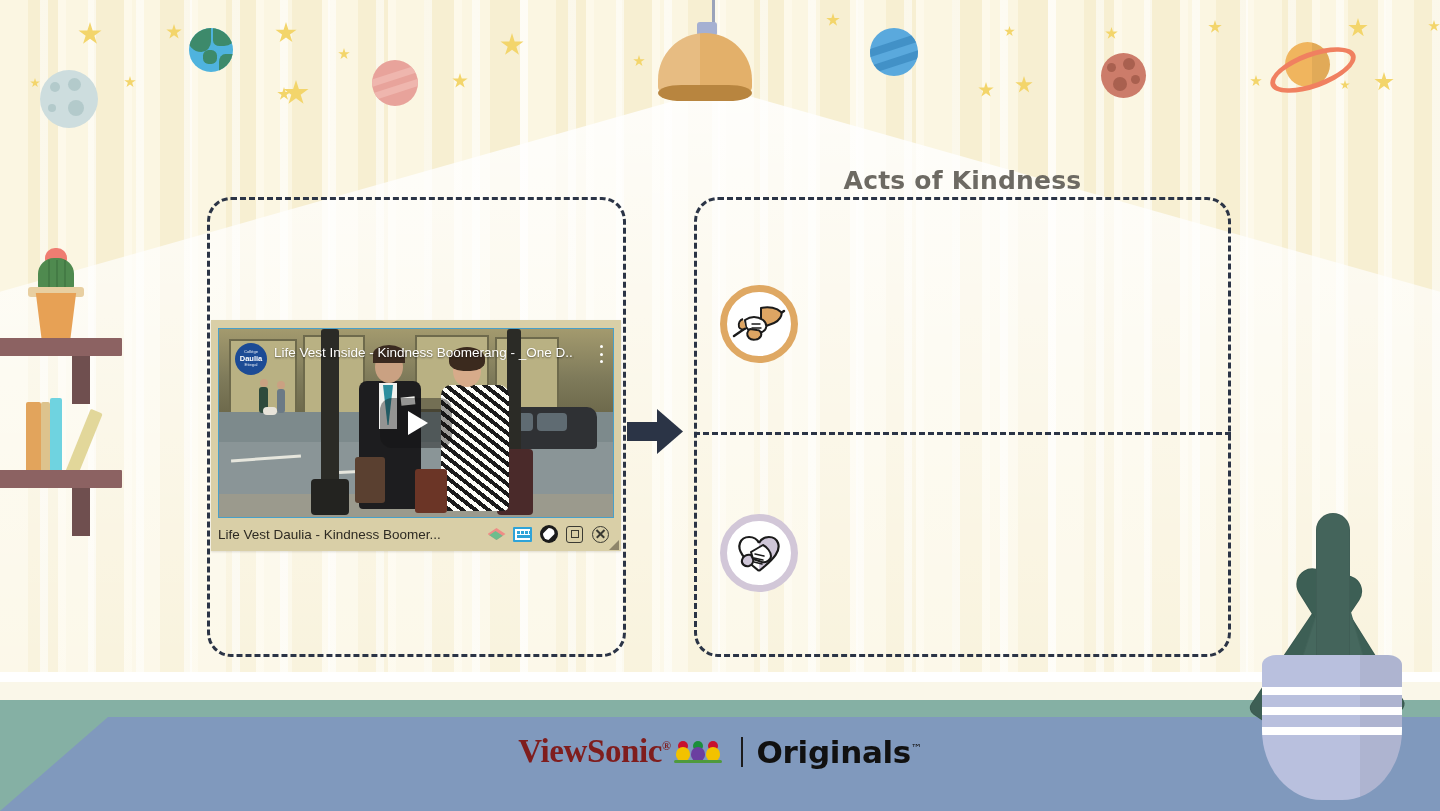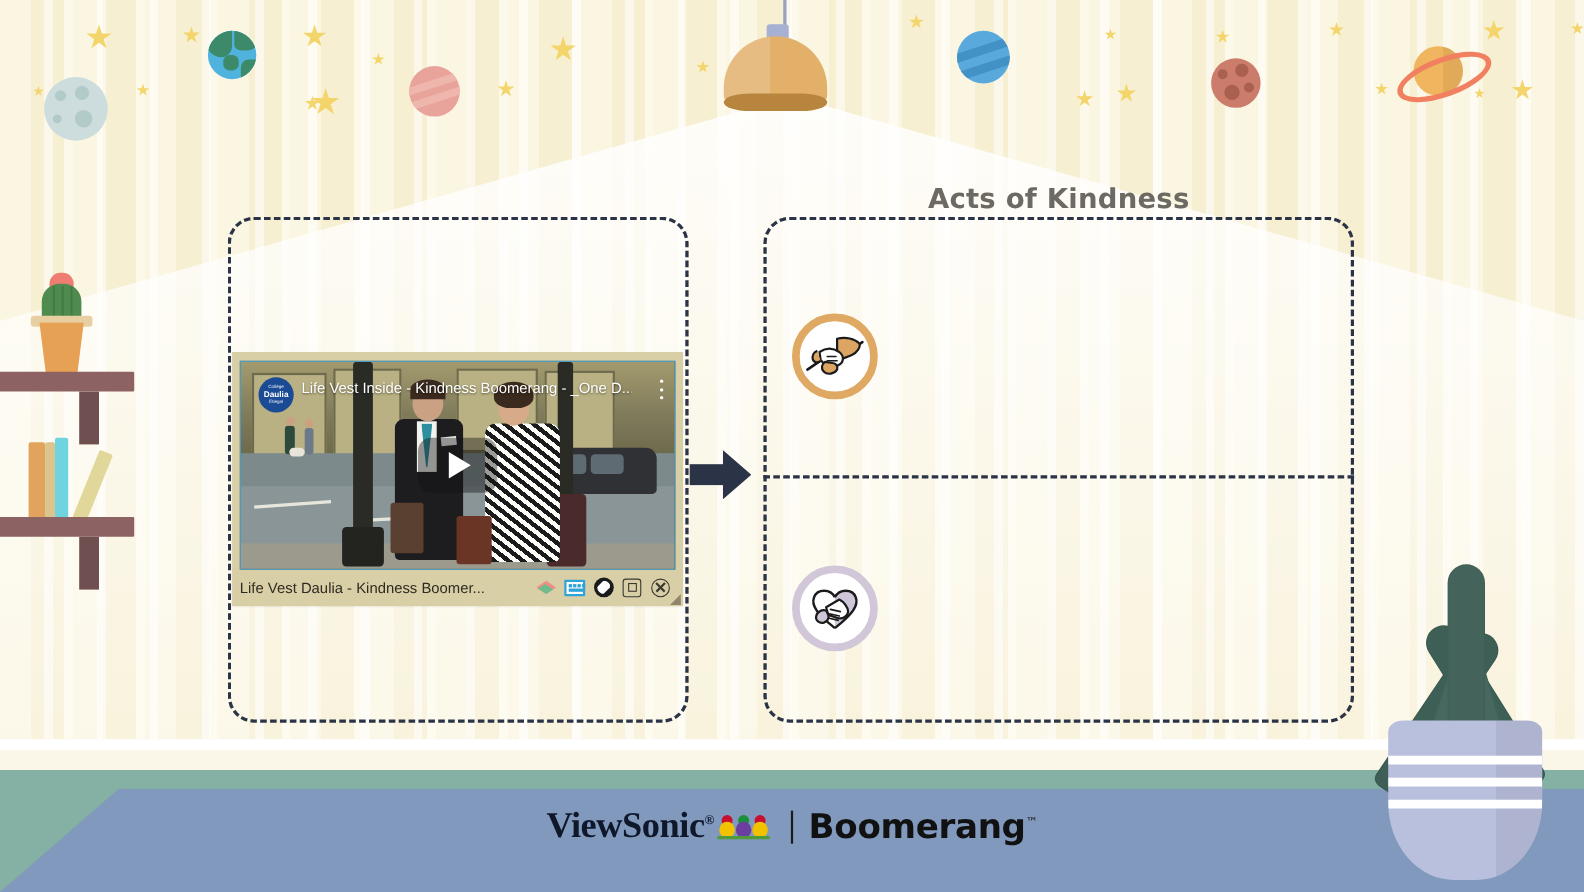--- a/index.html
+++ b/index.html
@@ -462,21 +462,21 @@
   .footer-logo {
     position: absolute;
     left: 0; top: 733px;
     width: 1440px;
     display: flex; align-items: center; justify-content: center; gap: 0;
   }
   .vs-word {
     font-family: "Liberation Serif", serif;
     font-weight: bold;
     font-size: 33px;
-    color: #0f172a;
+    color: #7f1d1d;
     letter-spacing: -0.4px;
   }
   .vs-reg { font-size: 12px; vertical-align: super; }
   .vs-birds { display: flex; align-items: flex-end; gap: 1px; margin: 0 7px 0 5px; position: relative; }
   .bird { width: 14px; height: 22px; position: relative; }
   .bird .body { position: absolute; bottom: 2px; left: 0; width: 14px; height: 14px; border-radius: 7px 7px 6px 6px; }
   .bird .head { position: absolute; top: 0; left: 2px; width: 10px; height: 10px; border-radius: 50%; }
   .bird .grass { position:absolute; bottom:0; left:-2px; width:18px; height:3px; background:#4f9a3d; border-radius:2px; }
   .vs-sep { width: 2px; height: 30px; background: #1b1b1b; margin: 0 14px; }
   .vs-orig {
@@ -747,16 +747,16 @@
         <span class="body" style="background:#6b3fa0;"></span>
         <span class="grass"></span>
       </span>
       <span class="bird">
         <span class="head" style="background:#c8102e;"></span>
         <span class="body" style="background:#f2c200;"></span>
         <span class="grass"></span>
       </span>
     </span>
     <span class="vs-sep"></span>
-    <span class="vs-orig"><span>Boomerang</span><span class="vs-tm">™</span></span>
+    <span class="vs-orig"><span>Originals</span><span class="vs-tm">™</span></span>
   </div>
 
 </div>
 
 </body></html>

